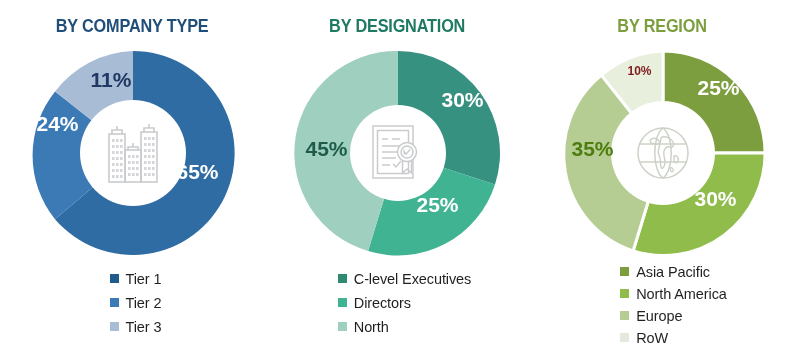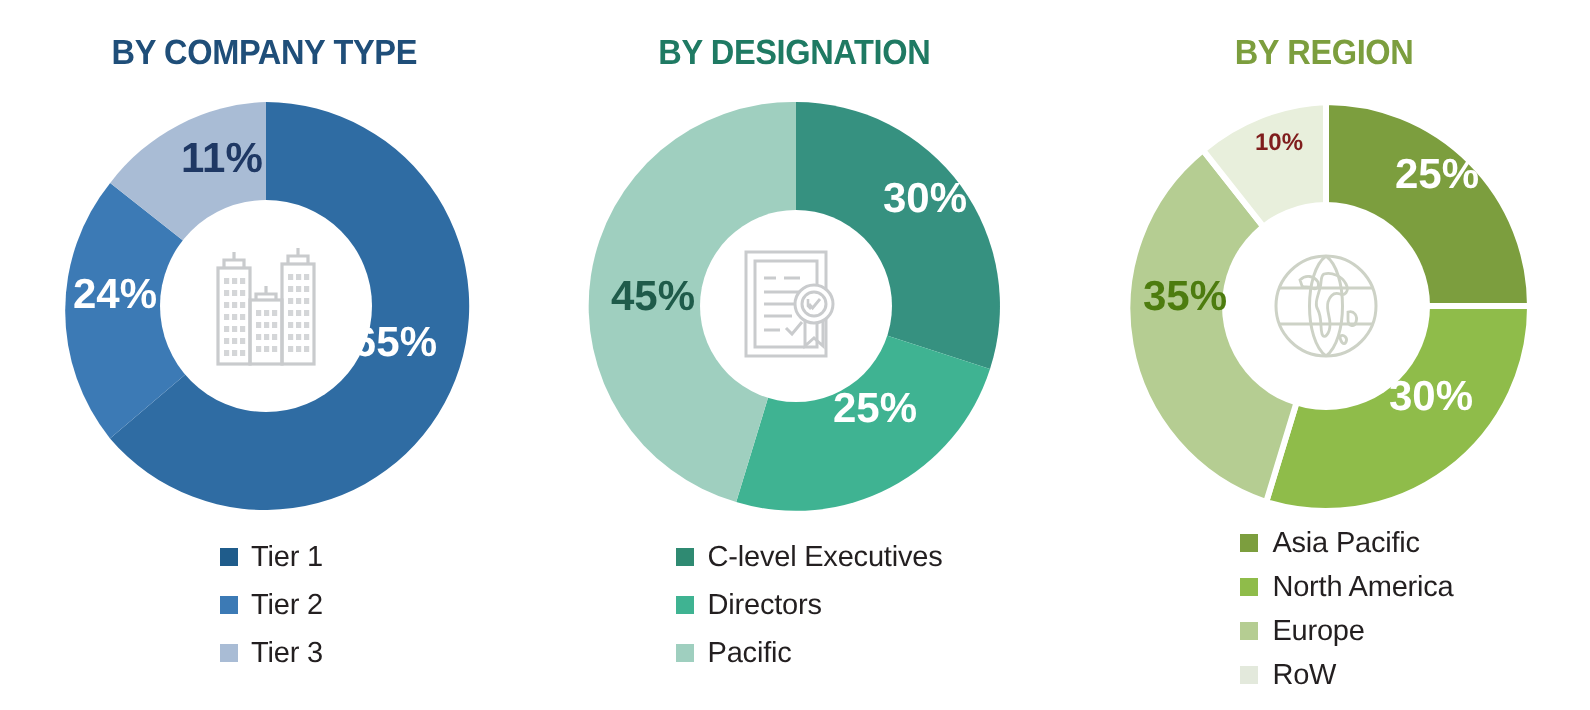--- a/index.html
+++ b/index.html
@@ -196,21 +196,21 @@
               <rect x="28" y="45" width="2.6" height="3"></rect>
               <rect x="32" y="45" width="2.6" height="3"></rect>
             <rect x="24" y="51" width="2.6" height="3"></rect>
               <rect x="28" y="51" width="2.6" height="3"></rect>
               <rect x="32" y="51" width="2.6" height="3"></rect>
           </g>
         </svg>
       </div>
 
       <div class="slice-label" style="position:absolute; left:152px; top:115px; color:#ffffff;">65%</div>
-      <div class="slice-label" style="position:absolute; left:12px; top:91px; color:#ffffff;">24%</div>
+      <div class="slice-label" style="position:absolute; left:12px; top:67px; color:#ffffff;">24%</div>
       <div class="slice-label" style="position:absolute; left:66px; top:23px; color:#1f3864;">11%</div>
     </div>
 
     <div class="legend legend-company">
       <div class="legend-row">
         <span class="legend-swatch" style="background:#1f5c8b;"></span>
         <span class="legend-label">Tier 1</span>
       </div>
       <div class="legend-row">
         <span class="legend-swatch" style="background:#3c7ab5;"></span>
@@ -266,21 +266,21 @@
       <div class="legend-row">
         <span class="legend-swatch" style="background:#2f8a72;"></span>
         <span class="legend-label">C-level Executives</span>
       </div>
       <div class="legend-row">
         <span class="legend-swatch" style="background:#3fb392;"></span>
         <span class="legend-label">Directors</span>
       </div>
       <div class="legend-row">
         <span class="legend-swatch" style="background:#9fcfbf;"></span>
-        <span class="legend-label">Pacific</span>
+        <span class="legend-label">North</span>
       </div>
     </div>
   </div>
 
   <div class="panel">
     <div class="panel-title" style="color:#7c9e3e;">BY REGION</div>
 
     <div class="donut-wrap">
       <svg class="donut-svg" width="216" height="216" viewBox="0 0 216 216">
 

